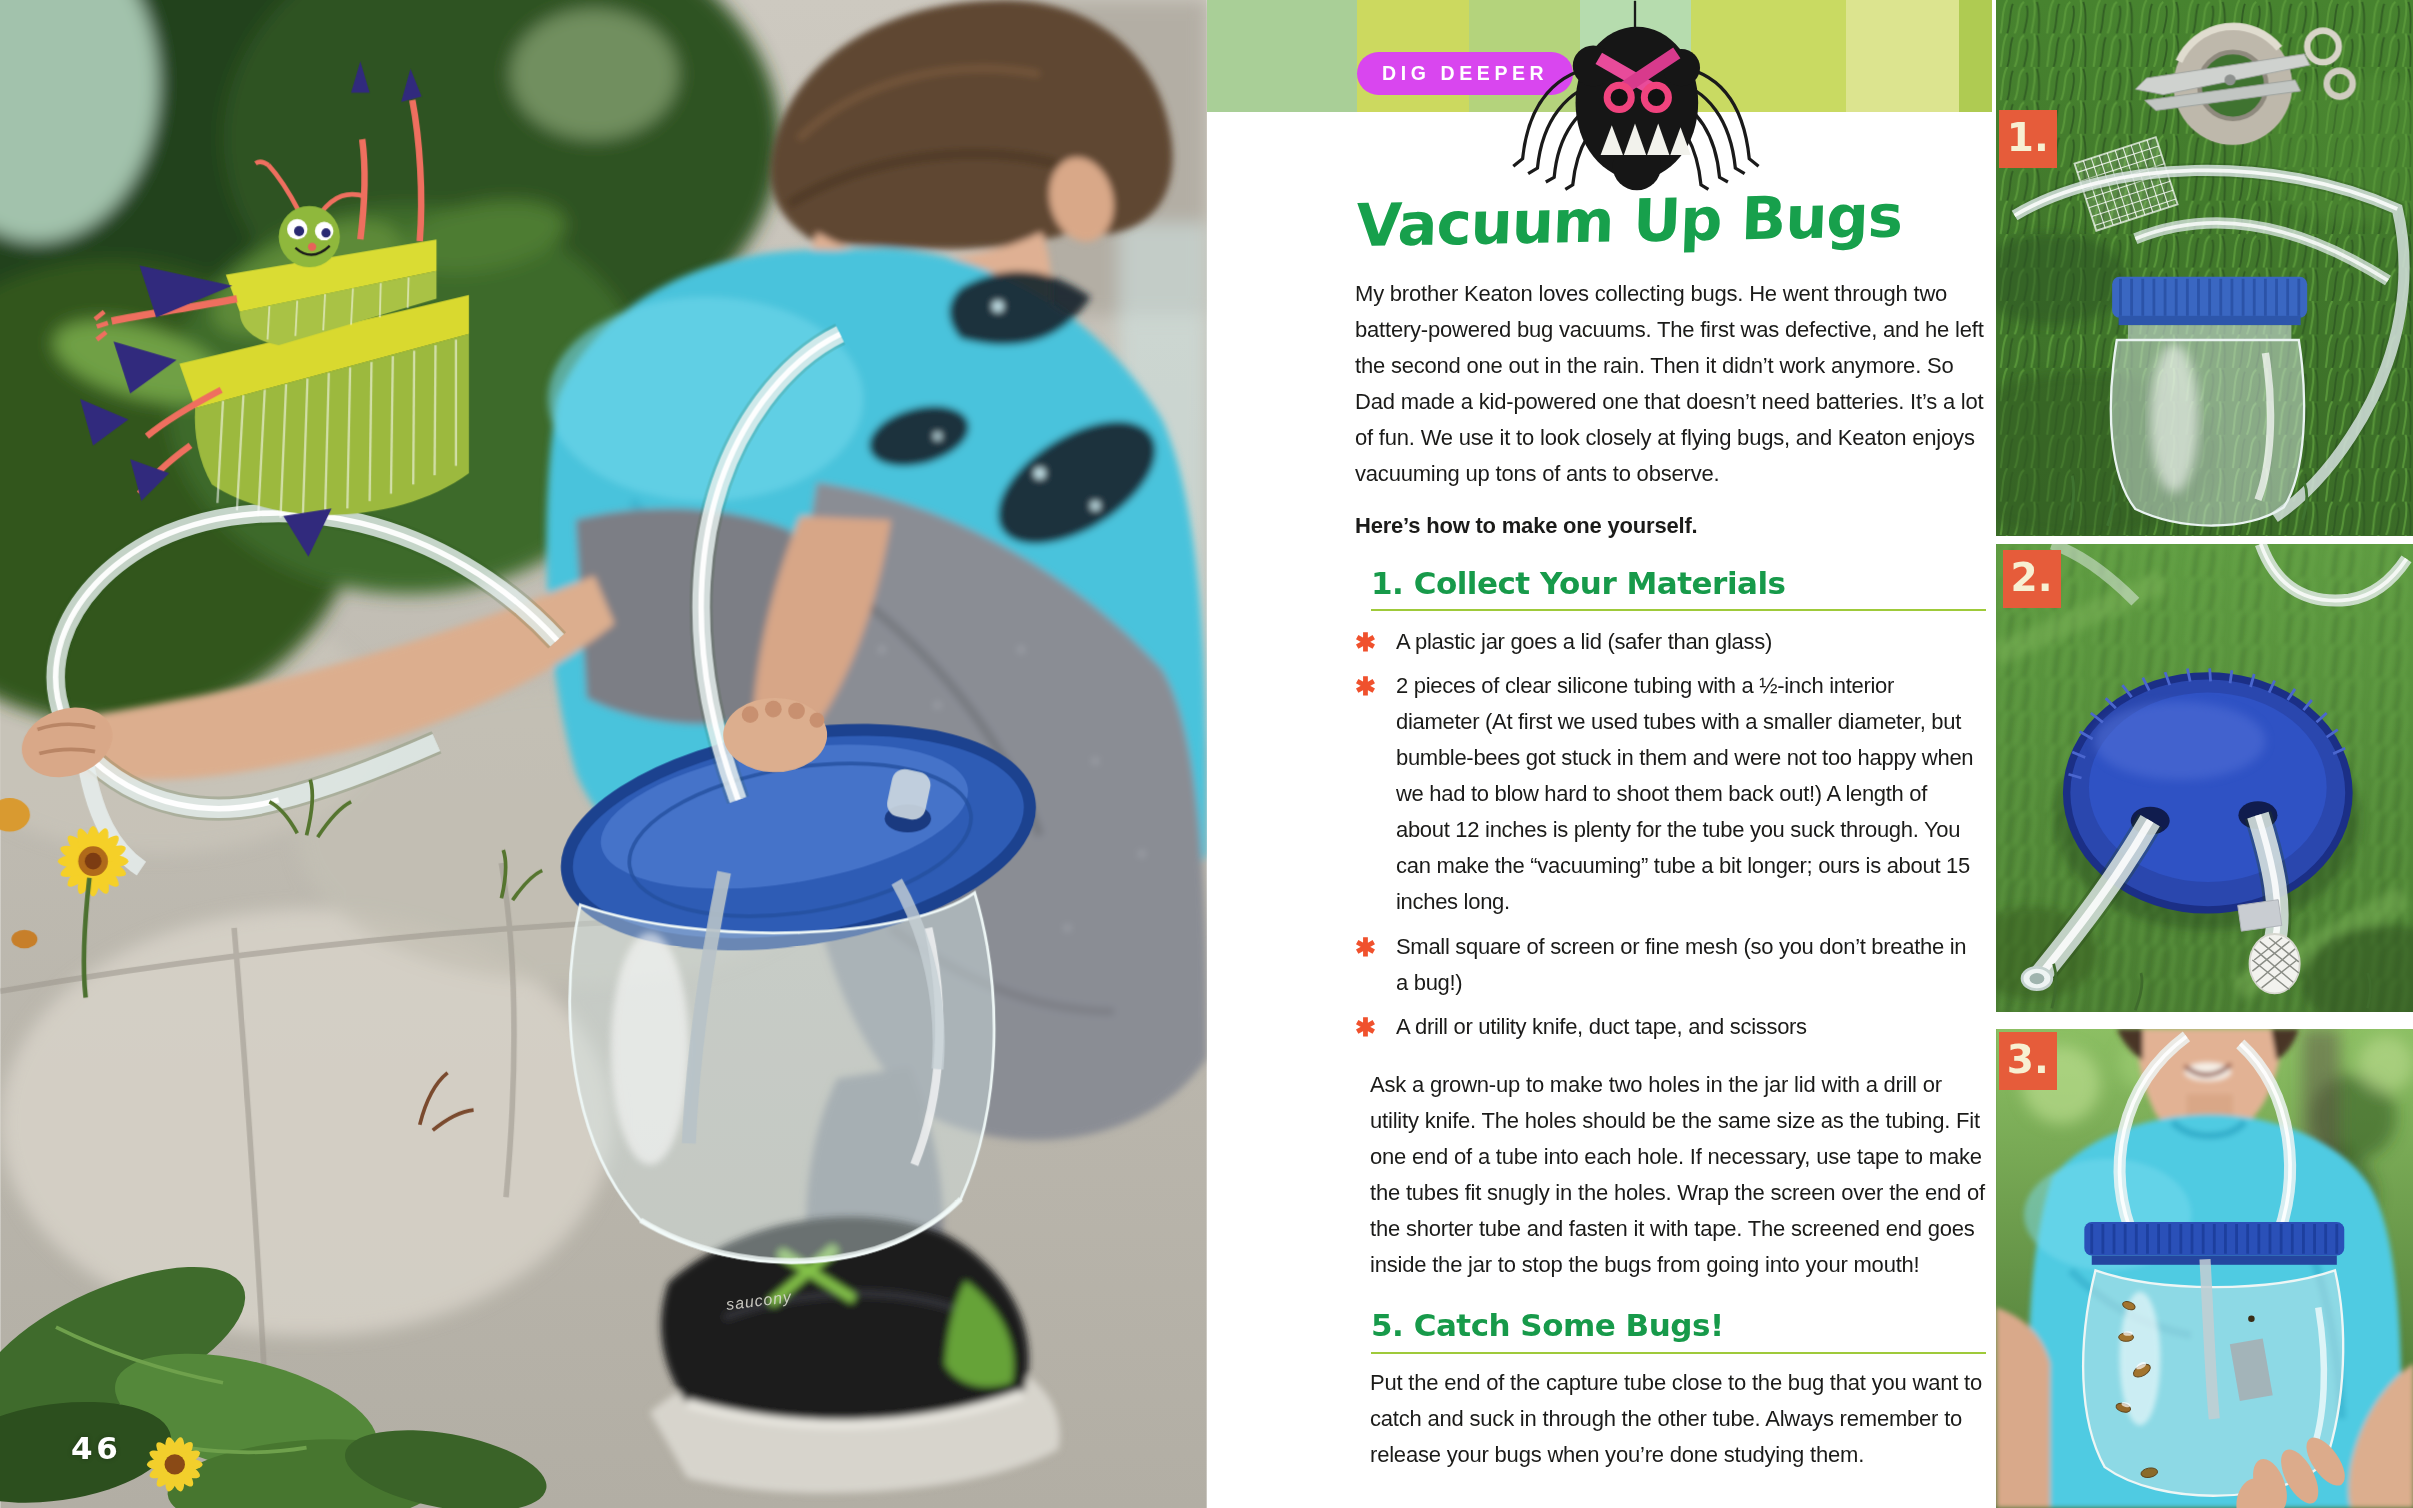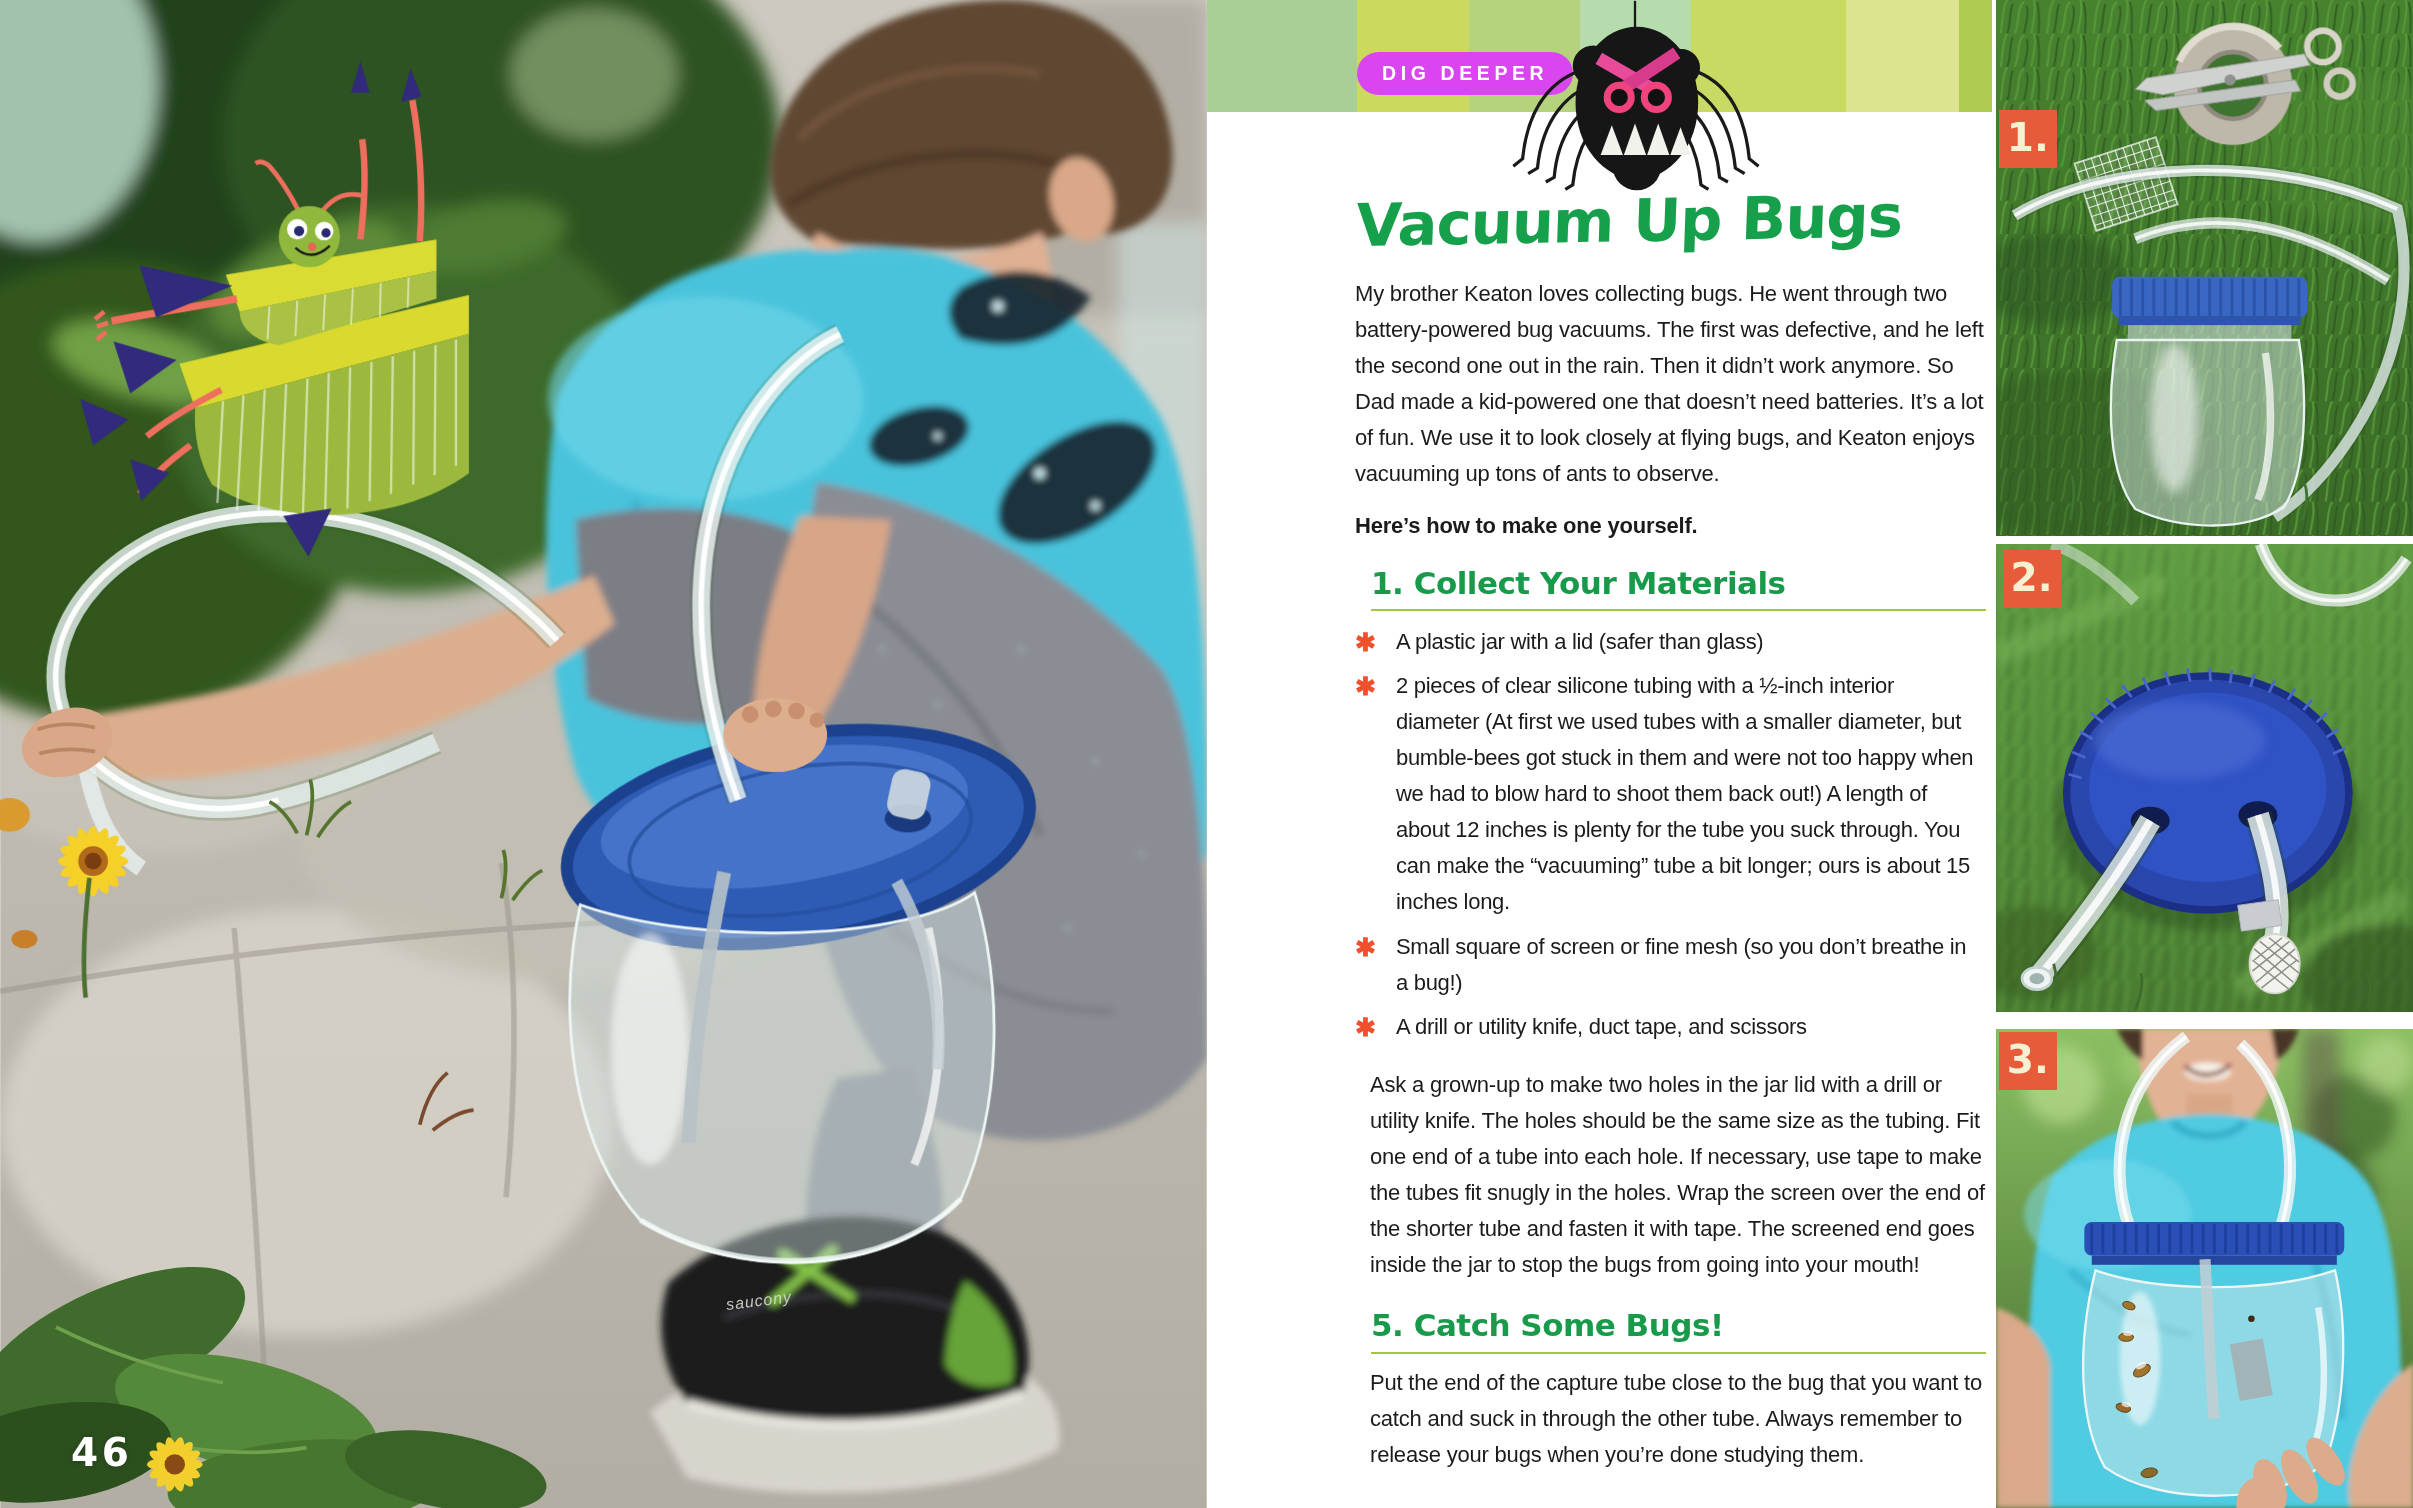--- a/index.html
+++ b/index.html
@@ -3,21 +3,21 @@
 <meta charset="utf-8">
 <style>
   html,body{margin:0;padding:0;}
   body{width:2413px;height:1508px;position:relative;background:#ffffff;overflow:hidden;
        font-family:"Liberation Sans", sans-serif;}
   .abs{position:absolute;}
 
   
   #left-page{left:0;top:0;width:1207px;height:1508px;overflow:hidden;}
   #page-num{left:71px;top:1430px;color:#ffffff;font-family:"DejaVu Sans",sans-serif;
-            font-weight:bold;font-size:39px;letter-spacing:3.7px;text-shadow:0 0 5.6px rgba(0,0,0,.25);}
+            font-weight:bold;font-size:31px;letter-spacing:3.7px;text-shadow:0 0 5.6px rgba(0,0,0,.25);}
   #shoe-brand{left:726px;top:1292px;color:#d9d8d0;font-style:italic;font-size:16px;
               transform:rotate(-7deg);letter-spacing:0.9px;opacity:.9;}
 
   
   #banner{left:1207px;top:0;width:786px;height:112px;display:flex;}
   #banner .stripe{height:100%;}
   .s1{width:150px;background:#a9cf97;}
   .s2{width:112px;background:#ccd95f;}
   .s3{width:111px;background:#b4d37c;}
   .s4{width:111px;background:#b6dcae;}
@@ -349,21 +349,21 @@
 
 <div id="article" class="abs">
   <h1 id="title">Vacuum Up Bugs</h1>
   <p id="intro" class="body-text">My brother Keaton loves collecting bugs. He went through two battery-powered bug vacuums. The first was defective, and he left the second one out in the rain. Then it didn’t work anymore. So Dad made a kid-powered one that doesn’t need batteries. It’s a lot of fun. We use it to look closely at flying bugs, and Keaton enjoys vacuuming up tons of ants to observe.</p>
   <p id="lede" class="body-text">Here’s how to make one yourself.</p>
 
   <h2 class="sec-head">1. Collect Your Materials</h2>
   <div id="materials">
     <div class="bullet">
       <span class="ast">✱</span>
-      <span class="btext">A plastic jar with a lid (safer than glass)</span>
+      <span class="btext">A plastic jar goes a lid (safer than glass)</span>
     </div>
     <div class="bullet">
       <span class="ast">✱</span>
       <span class="btext">2 pieces of clear silicone tubing with a ½-inch interior diameter (At first we used tubes with a smaller diameter, but bumble-bees got stuck in them and were not too happy when we had to blow hard to shoot them back out!) A length of about 12 inches is plenty for the tube you suck through. You can make the “vacuuming” tube a bit longer; ours is about 15 inches long.</span>
     </div>
     <div class="bullet">
       <span class="ast">✱</span>
       <span class="btext">Small square of screen or fine mesh (so you don’t breathe in a bug!)</span>
     </div>
     <div class="bullet">

